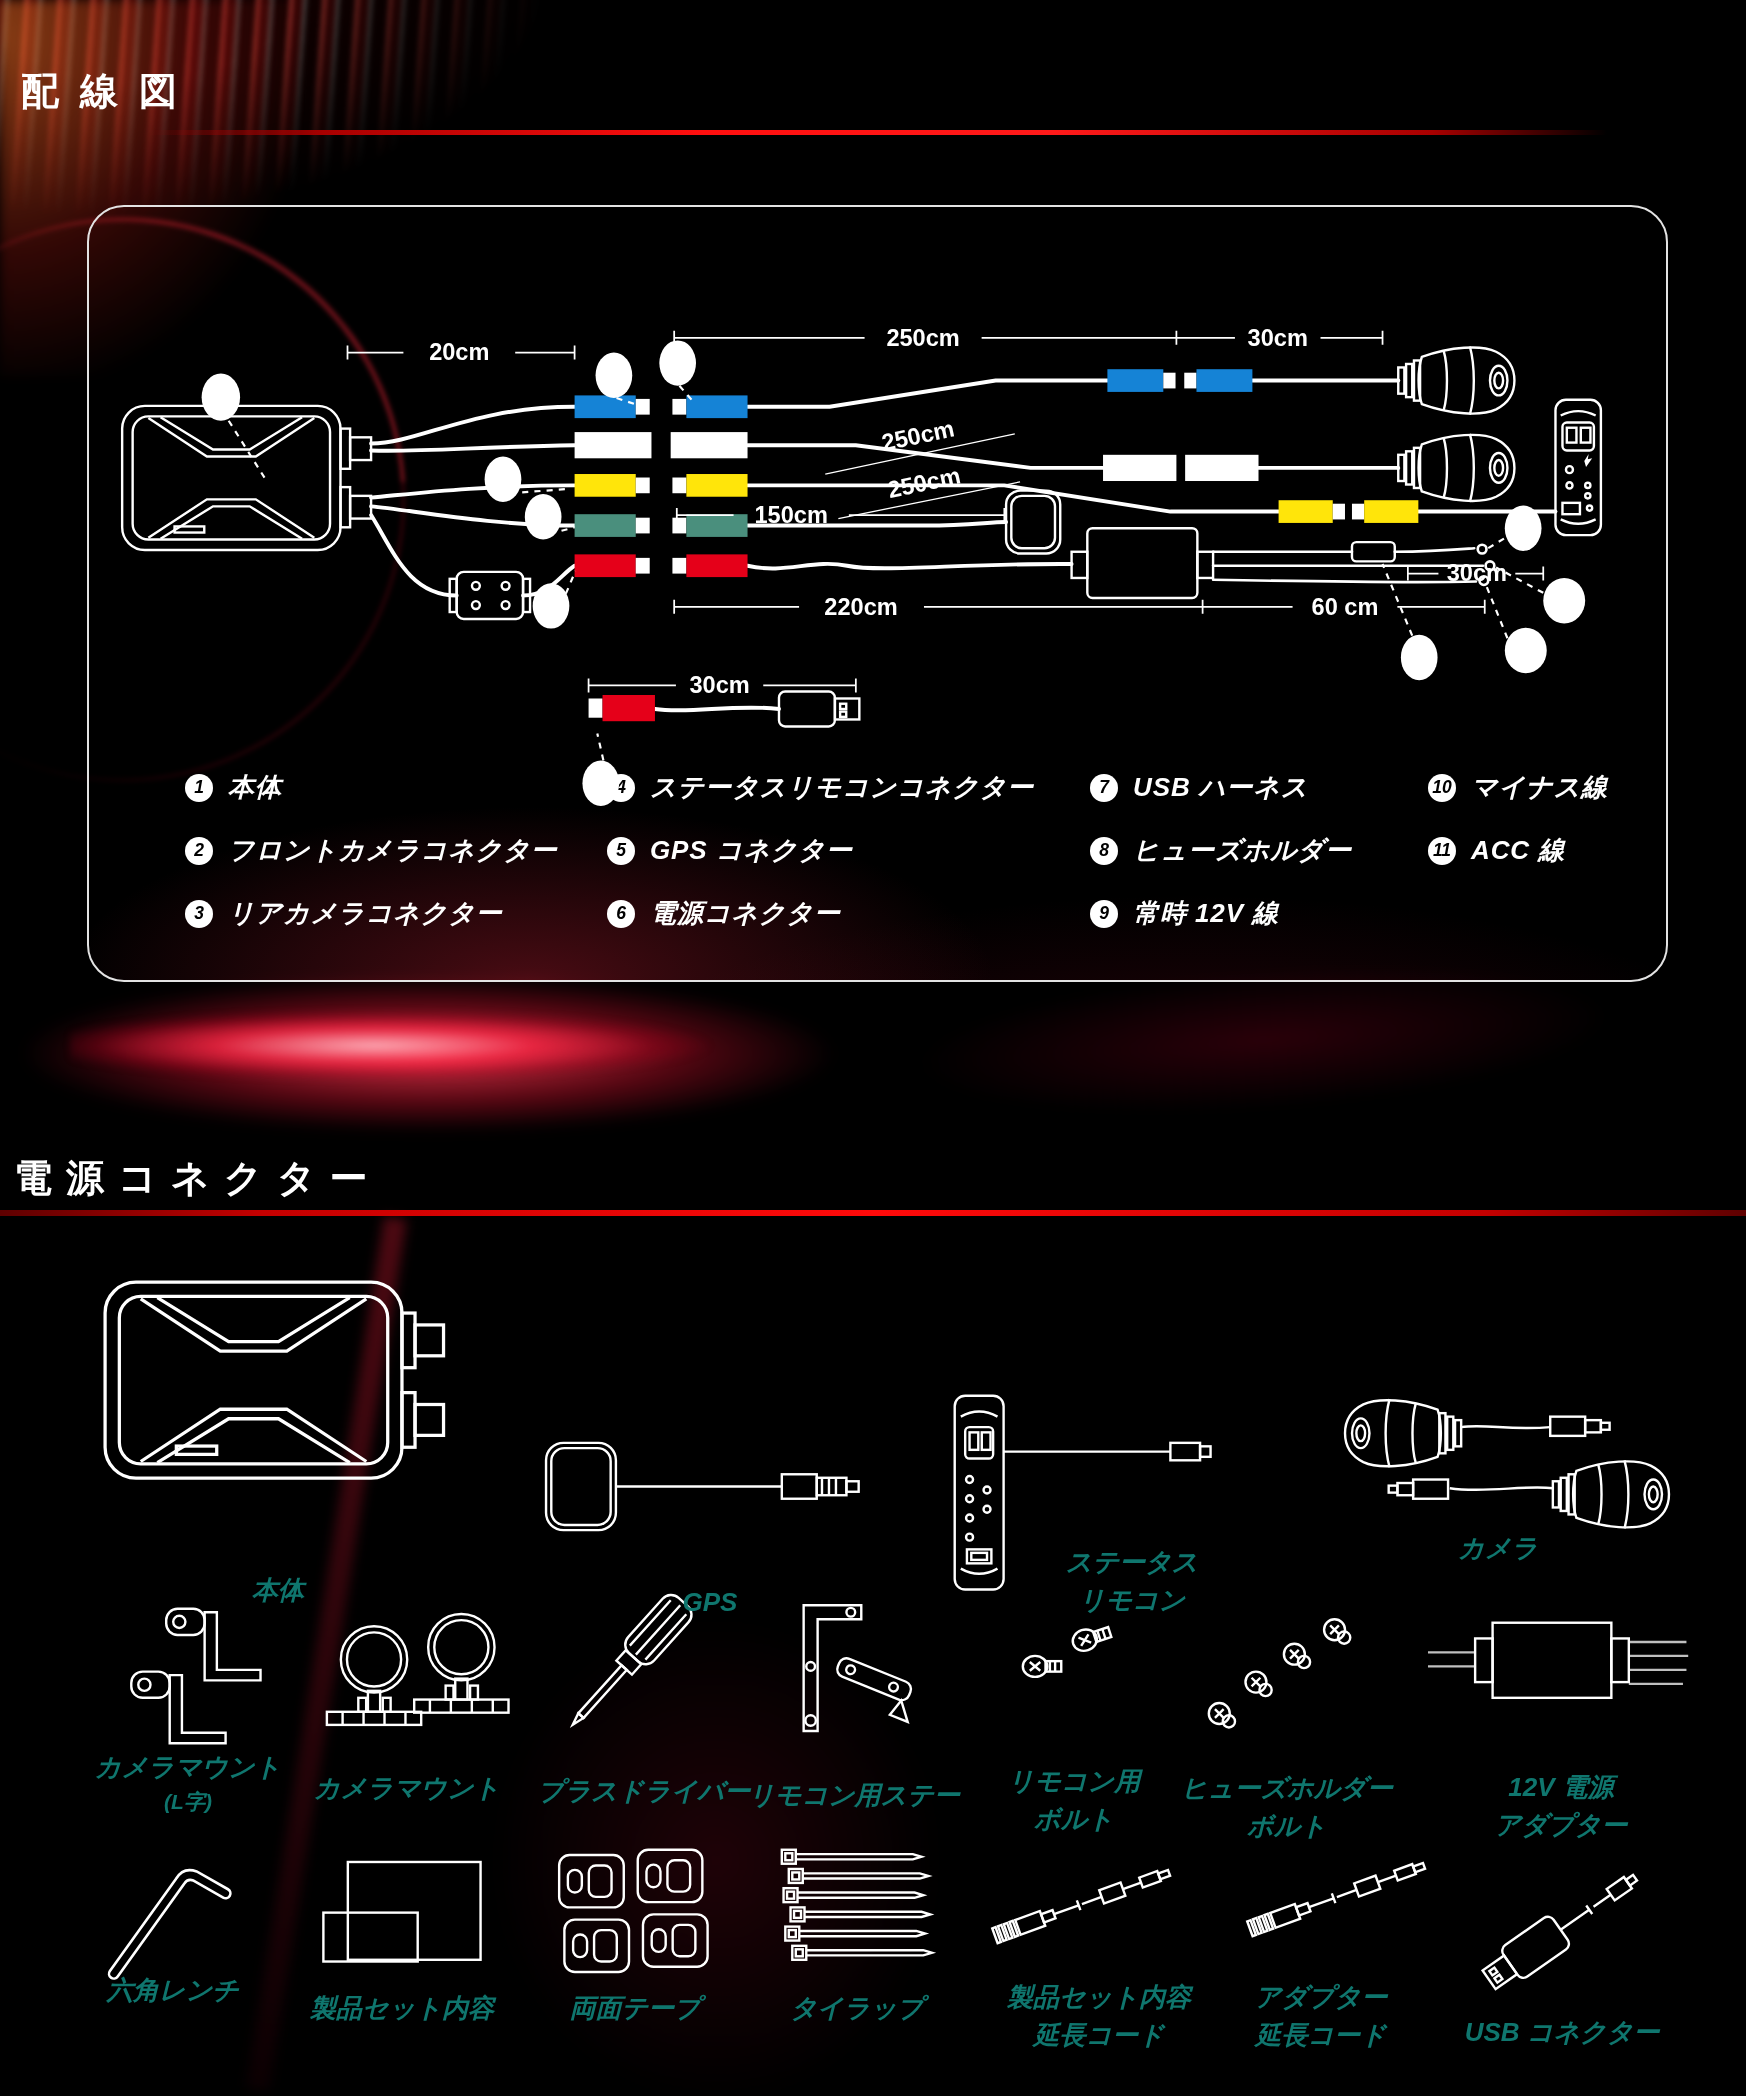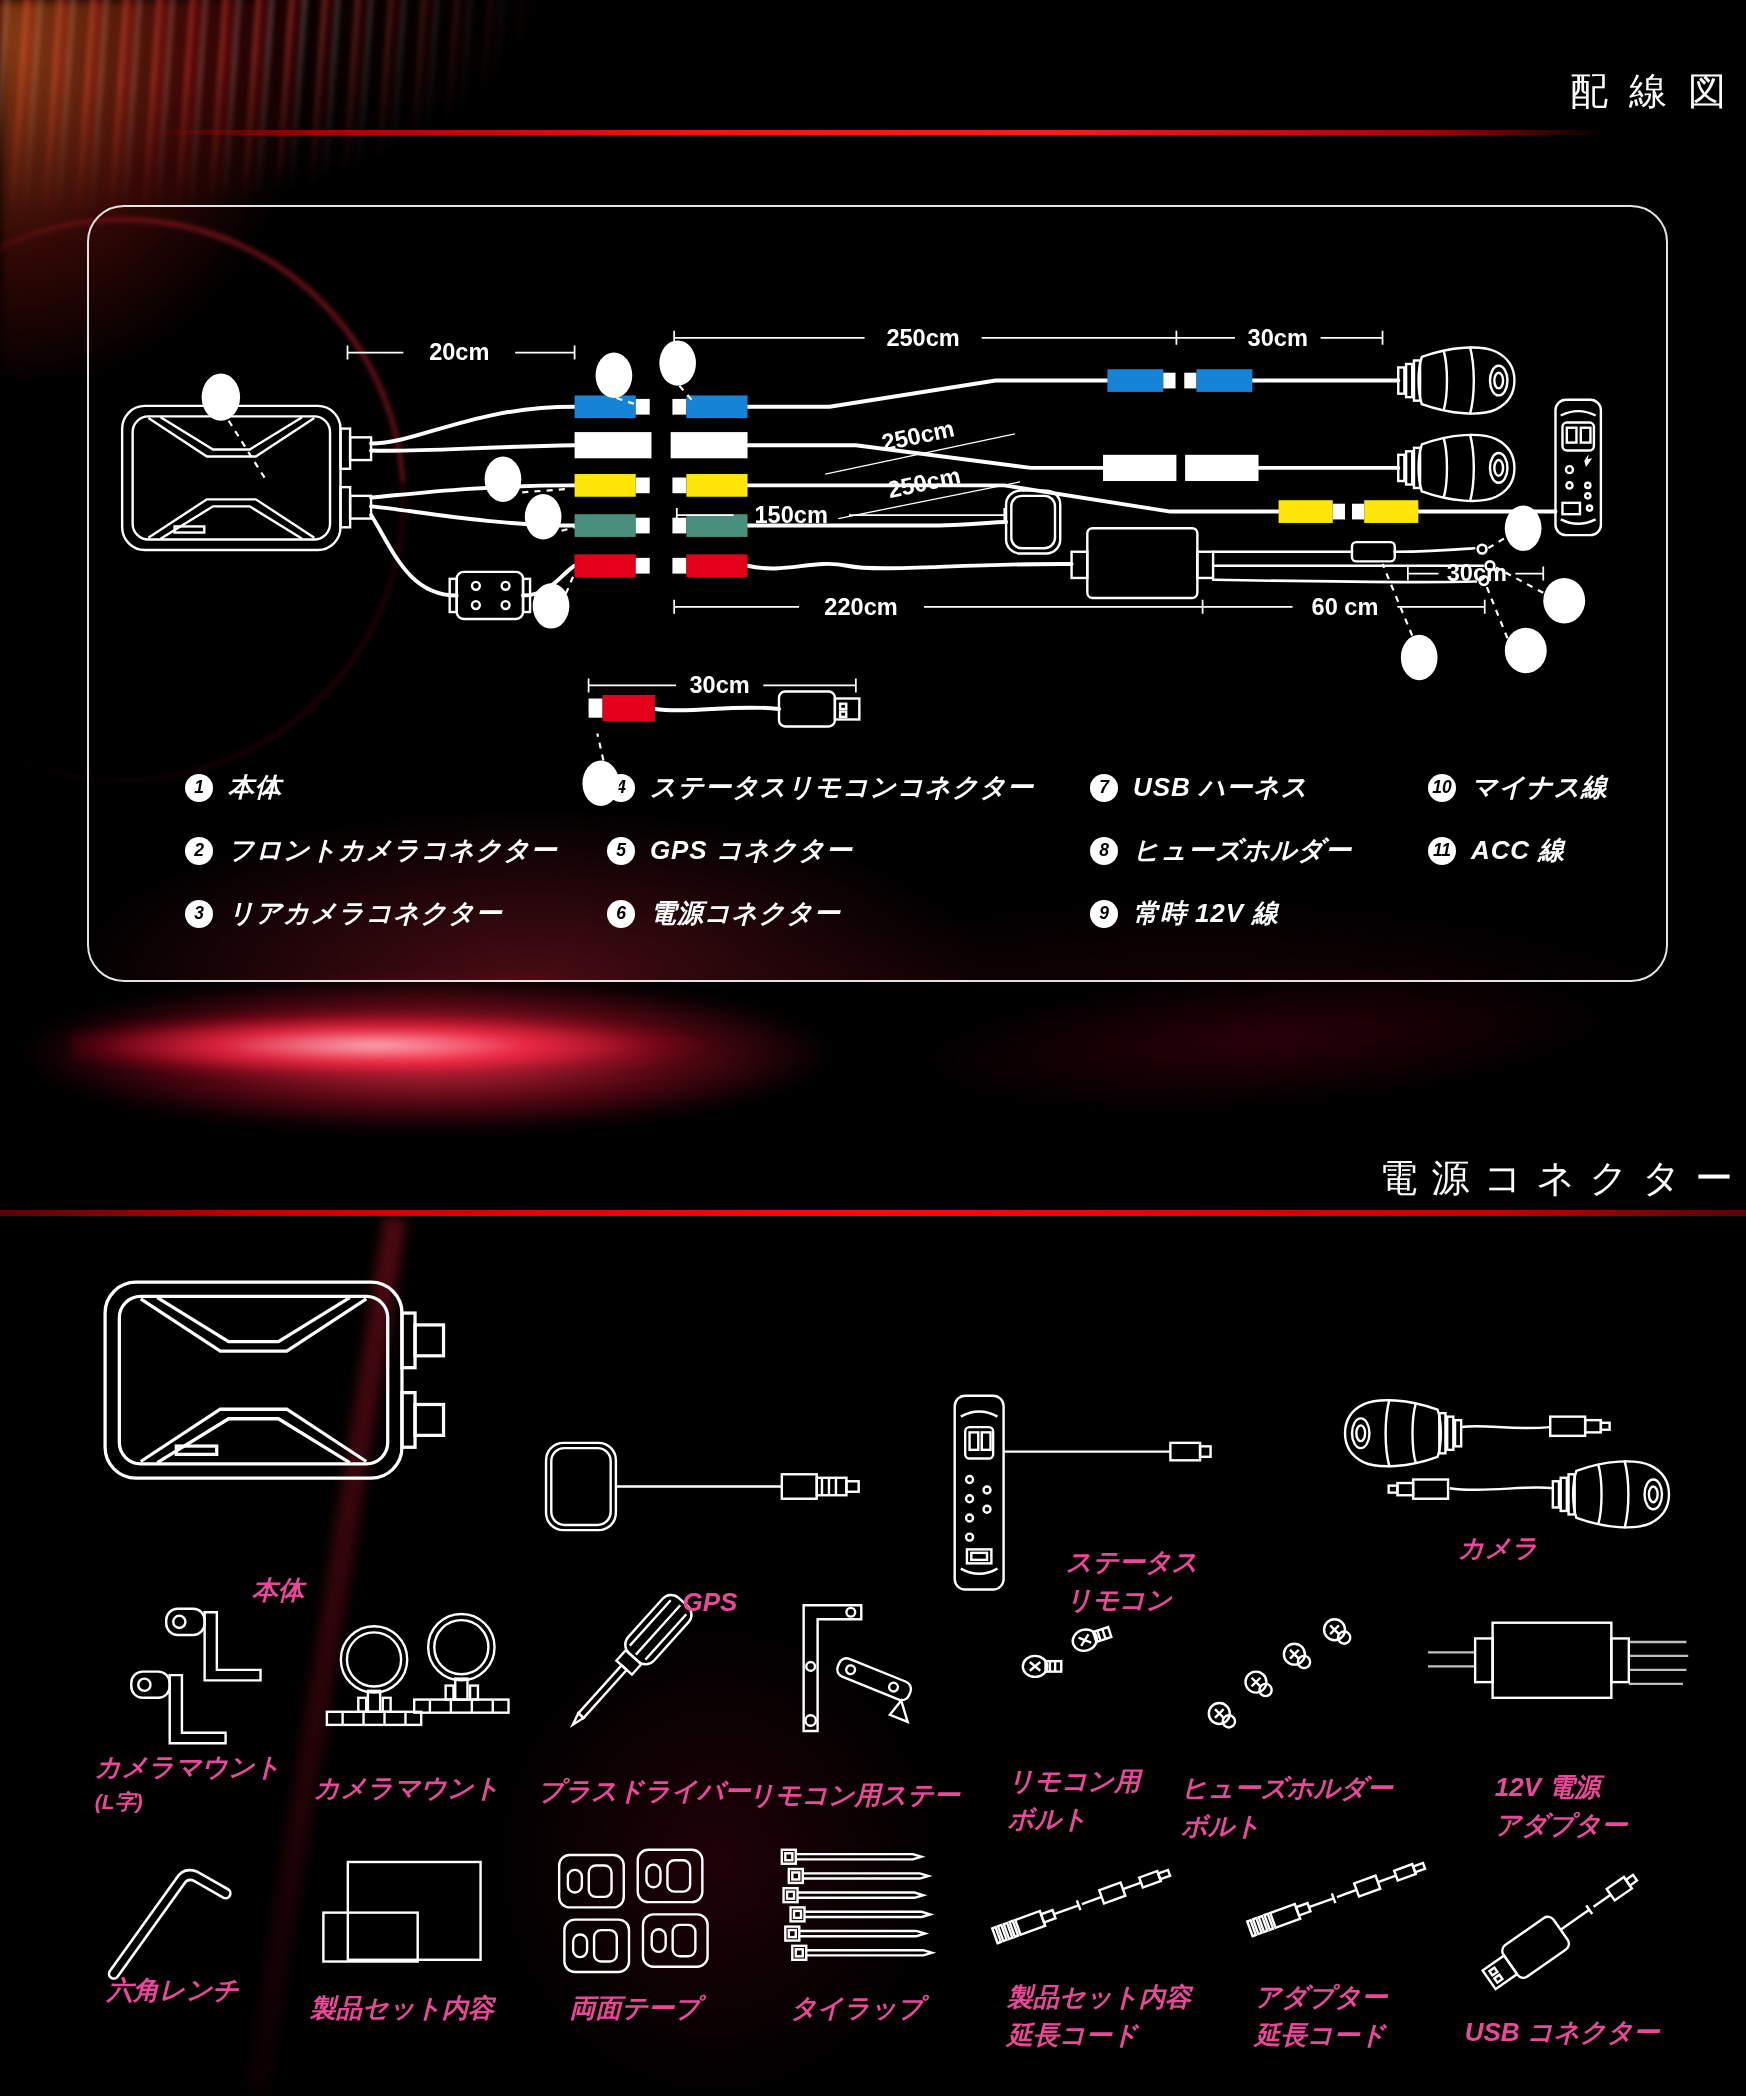--- a/index.html
+++ b/index.html
@@ -22,37 +22,37 @@
   .glowcore{left:70px;top:1004px;width:725px;height:83px;filter:blur(3.5px);
     background:radial-gradient(ellipse 55% 50% at 42% 50%,rgba(255,175,185,.95),rgba(255,40,70,.75) 40%,rgba(180,0,30,.3) 70%,transparent 85%);}
   .wisp1{left:384px;top:1218px;width:23px;height:882px;
     background:linear-gradient(to bottom,rgba(255,30,60,.30),rgba(150,0,30,.08));
     transform:rotate(9deg);transform-origin:top center;filter:blur(6.1px);}
   .wisp2{left:489px;top:1616px;width:454px;height:489px;filter:blur(8.7px);
     background:radial-gradient(ellipse at 50% 50%,rgba(255,20,60,.12),transparent 70%);}
   .wisp3{left:786px;top:969px;width:961px;height:236px;transform:rotate(-4deg);filter:blur(5.2px);
     background:radial-gradient(ellipse 50% 40% at 50% 30%,rgba(210,0,45,.20),transparent 72%);}
   
-  .sec-title{left:0;width:100%;text-align:right;color:#fff;font-weight:normal;
+  .sec-title{left:0;width:100%;text-align:left;color:#fff;font-weight:bold;
     font-size:38px;letter-spacing:21px;text-indent:21px;}
   .redline1{left:148px;top:130px;width:1459px;height:5.2px;border-radius:2.6px;
     background:linear-gradient(90deg,rgba(120,0,0,0),#a80000 12%,#ff0f0f 38%,#ff1a1a 62%,#a80000 88%,rgba(120,0,0,0));}
   .redline2{left:0;top:1210px;width:1747px;height:6.1px;
     background:linear-gradient(90deg,#5e0000,#c40000 15%,#ff0a0a 50%,#c40000 85%,#5e0000);}
   
   .panel{left:87px;top:205px;width:1577px;height:773px;border:2.6px solid #e3e3e3;border-radius:37px;
     background:radial-gradient(ellipse 42% 32% at 28% 100%,rgba(190,30,50,.38),transparent 70%),
                radial-gradient(ellipse 52% 36% at 70% 116%,rgba(150,10,35,.28),transparent 75%);}
   .legend-col{position:absolute;}
   .lg{display:flex;align-items:center;gap:15px;height:37px;margin-bottom:26px;}
   .lgnum{width:28px;height:28px;border-radius:50%;background:#fff;color:#000;flex:0 0 28px;
     font-weight:bold;font-style:italic;font-size:17.5px;display:flex;align-items:center;justify-content:center;}
   .lglabel{color:#fff;font-size:26px;font-weight:bold;font-style:italic;letter-spacing:0.9px;white-space:nowrap;}
   
-  .plabel{position:absolute;transform:translateX(-50%);color:#ec4899;
+  .plabel{position:absolute;transform:translateX(-50%);color:#0f766e;text-align:center;
     font-size:26px;font-weight:bold;font-style:italic;line-height:1.45;white-space:nowrap;}
   .plabel .l2{display:block;}
   .plabel .small{font-size:21px;}
   
   svg{position:absolute;overflow:visible;}
   .ol{stroke:#fff;fill:none;stroke-width:2.75px;}
   .cable{stroke:#fff;fill:none;stroke-width:4.5px;stroke-linecap:round;}
   .dim{stroke:#fff;fill:none;stroke-width:2px;}
   .dimt{fill:#fff;font-size:27px;font-weight:600;text-anchor:middle;}
   .dash{stroke:#fff;fill:none;stroke-width:2.5px;stroke-dasharray:7 7;}

